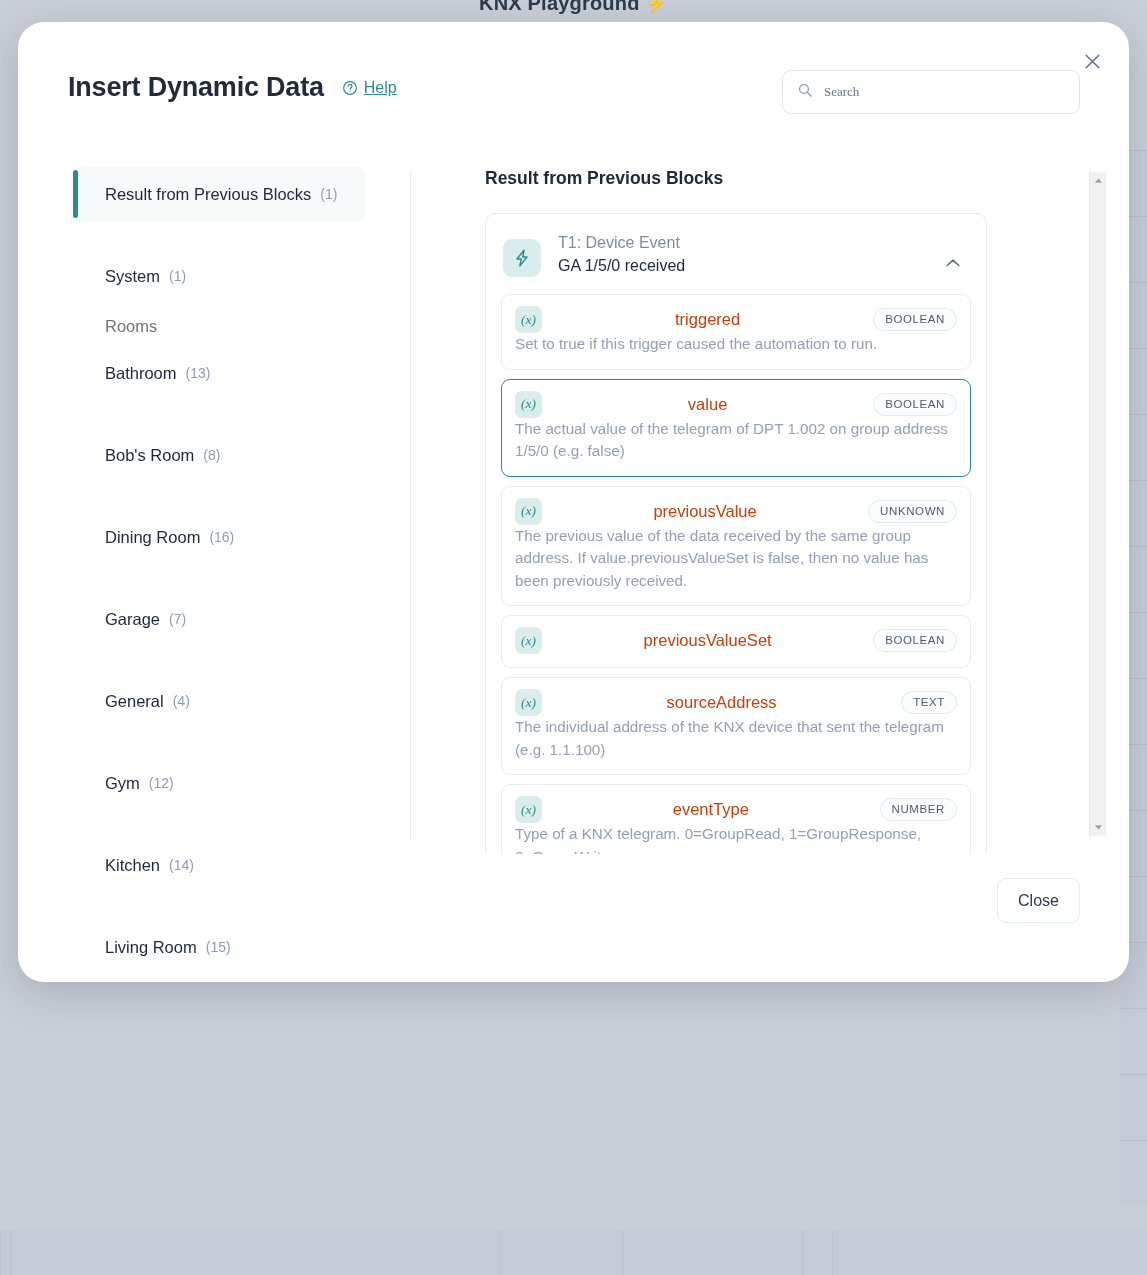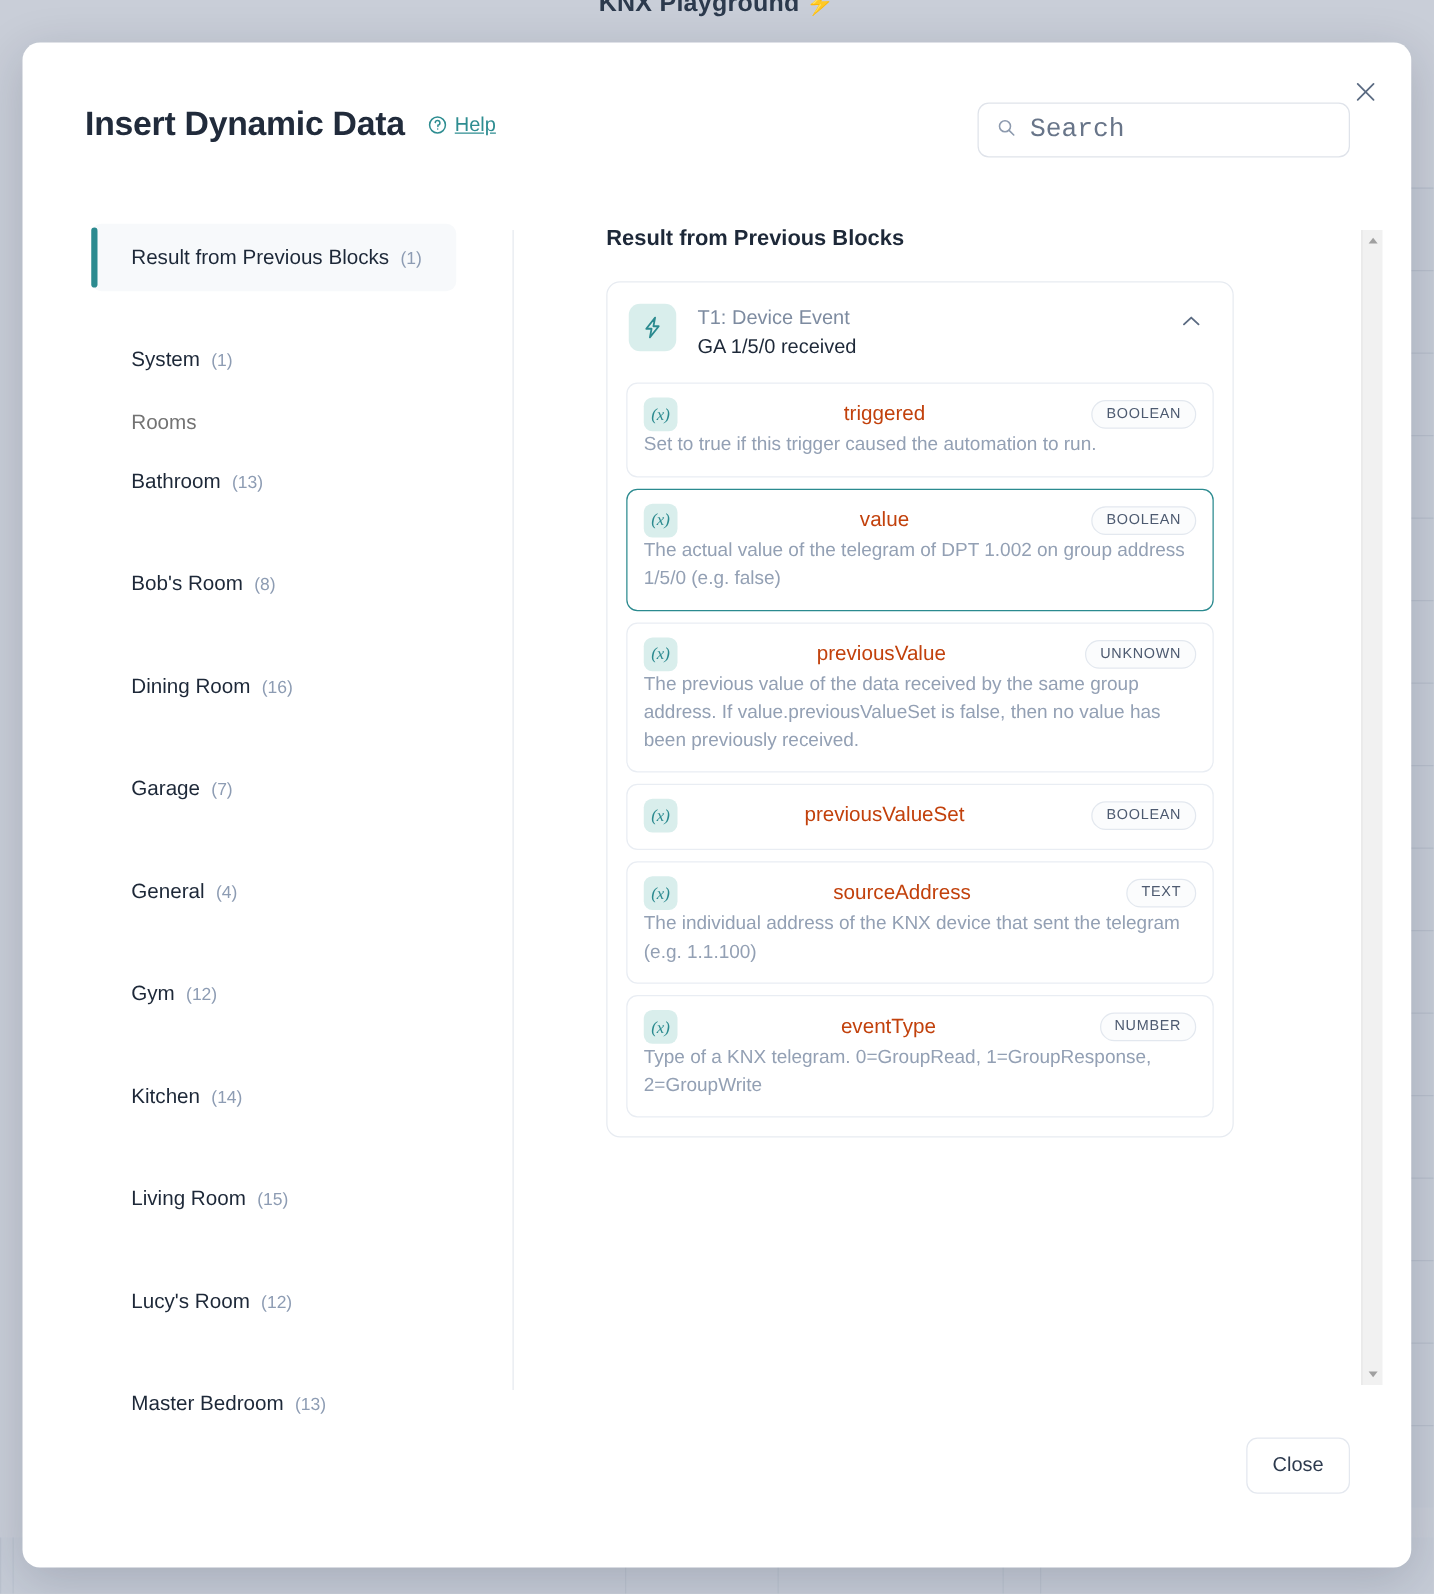--- a/index.html
+++ b/index.html
@@ -27,54 +27,54 @@
   .bg-bottom i { display: block; height: 45px; border-left: 1px solid #bcc3cf; background: #c6ccd7; }
   .bg-bottom i.w1 { width: 10px; }
   .bg-bottom i.w2 { width: 490px; }
   .bg-bottom i.w3 { width: 122px; }
   .bg-bottom i.w4 { width: 180px; }
   .bg-bottom i.w5 { width: 30px; }
   .bg-bottom i.w6 { width: 315px; }
 
   
   .modal {
-    position: absolute; left: 18px; top: 34px; width: 1111px; height: 1220px;
-    background: #ffffff; border-radius: 14px;
+    position: absolute; left: 18px; top: 22px; width: 1111px; height: 960px;
+    background: #ffffff; border-radius: 26px;
     box-shadow: 0 10px 40px rgba(20,30,50,.18);
     overflow: hidden;
   }
   .close-x {
     position: absolute; right: 20px; top: 22px; width: 34px; height: 34px;
     display: flex; align-items: center; justify-content: center; cursor: pointer;
   }
   .close-x svg { width: 19px; height: 19px; }
 
   .modal-head {
     position: absolute; left: 0; right: 0; top: 0; height: 128px;
   }
   .title-row {
     position: absolute; left: 50px; top: 50px; display: flex; align-items: baseline; gap: 18px;
   }
   .modal-title { font-size: 27px; font-weight: 700; color: #212b3b; letter-spacing: -.2px; }
   .help-link {
-    display: flex; align-items: flex-start; gap: 6px; color: #2e8d91;
+    display: flex; align-items: center; gap: 6px; color: #2e8d91;
     font-size: 16px; text-decoration: none; cursor: pointer;
   }
   .help-link .lbl { text-decoration: underline; }
   .help-link svg { width: 16px; height: 16px; display: block; }
 
   .search-box {
     position: absolute; right: 49px; top: 48px; width: 298px; height: 44px;
     border: 1px solid #dfe3ea; border-radius: 9px; background: #fff;
     display: flex; align-items: center; gap: 11px; padding: 0 14px;
   }
   .search-box svg { width: 16px; height: 16px; flex: none; }
   .search-box input {
-    border: none; outline: none; font-size: 21px; color: #3a465c;
-    font-family: Liberation Mono, monospace; background: transparent; width: 100%;
+    border: none; outline: none; font-size: 13px; color: #3a465c;
+    font-family: Liberation Serif, serif; background: transparent; width: 100%;
   }
   .search-box input::placeholder { color: #687589; }
 
   
   .body {
     position: absolute; left: 0; right: 0; top: 128px; bottom: 128px;
     display: flex;
   }
   .sidebar {
     width: 392px; flex: none; padding: 17px 0 0 55px;
@@ -101,21 +101,21 @@
     flex: 1; position: relative; padding: 18px 0 0 74px; overflow: hidden;
   }
   .content-title {
     font-size: 17.5px; font-weight: 700; color: #1d2838; margin-bottom: 24px;
   }
 
   .block-card {
     width: 502px; border: 1px solid #e7ebf1; border-radius: 11px; background: #fff;
     padding: 17px 15px 15px 15px;
   }
-  .block-head { display: flex; align-items: flex-start; gap: 17px; padding: 0 4px 0 2px; }
+  .block-head { display: flex; align-items: flex-end; gap: 17px; padding: 0 4px 0 2px; }
   .bolt-badge {
     width: 38px; height: 38px; border-radius: 9px; background: #d9eeec;
     display: flex; align-items: center; justify-content: center; flex: none;
   }
   .bolt-badge svg { width: 20px; height: 20px; }
   .block-head-txt { flex: 1; min-width: 0; }
   .block-sub { font-size: 16px; color: #7d8ba0; line-height: 1.45; }
   .block-name { font-size: 16px; color: #1d2838; line-height: 1.45; }
   .chevron { width: 28px; height: 28px; flex: none; display: flex; align-items: center; justify-content: center; cursor: pointer; }
   .chevron svg { width: 20px; height: 20px; }

